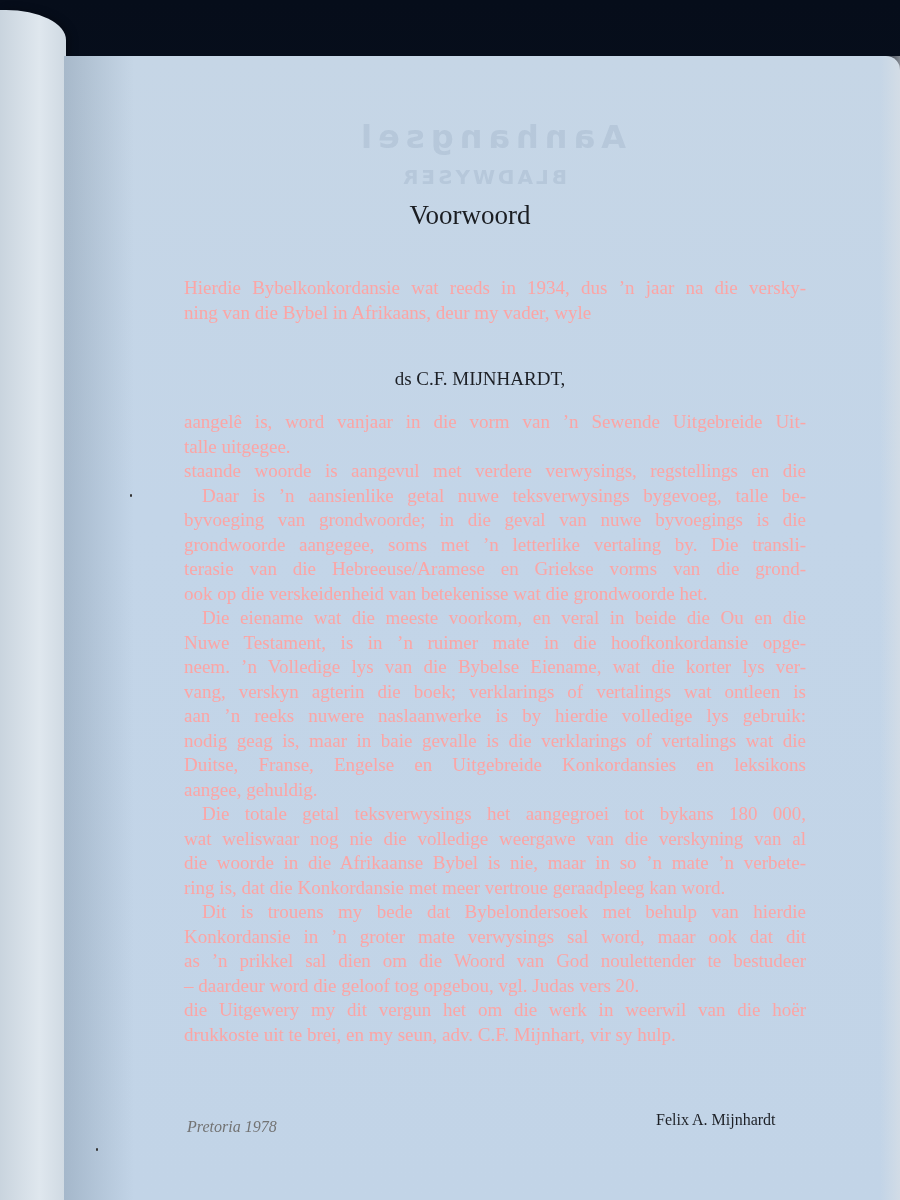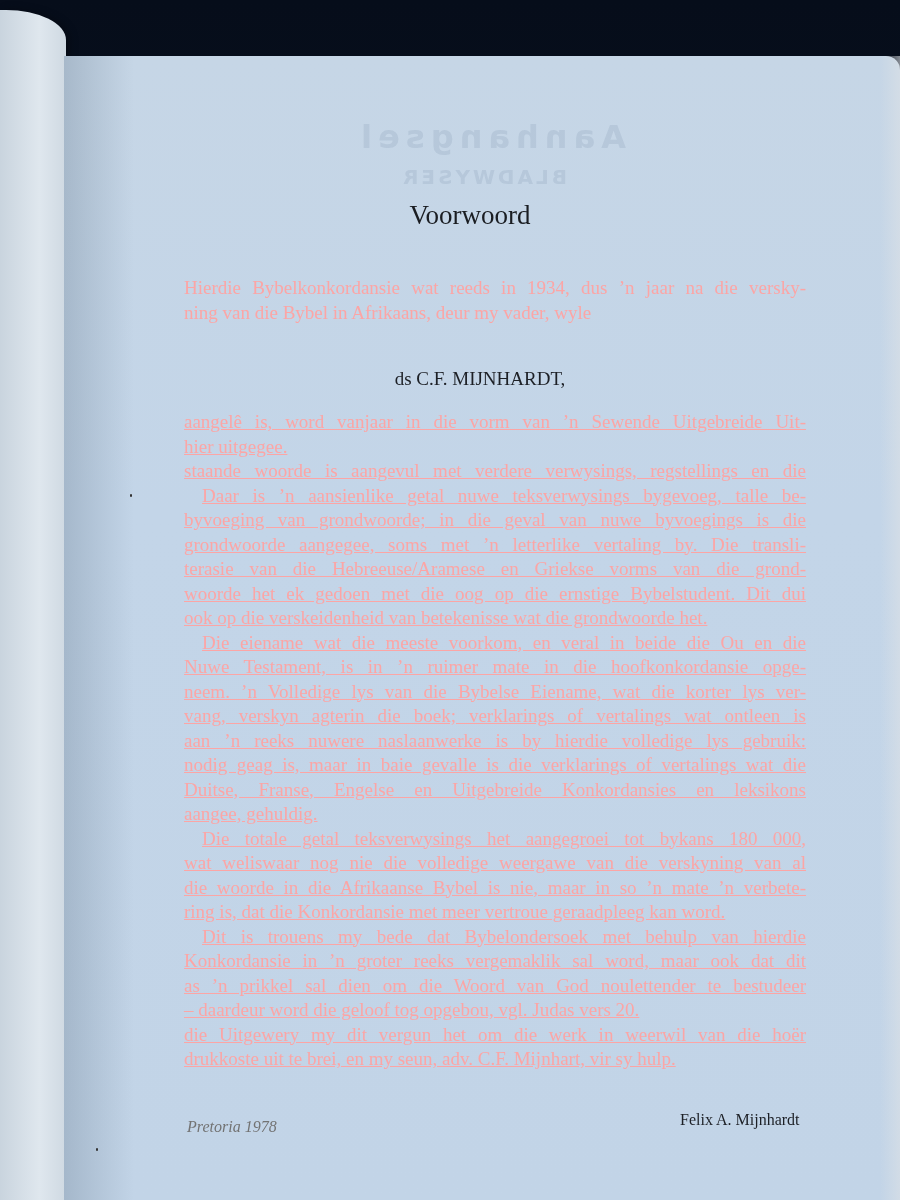--- a/index.html
+++ b/index.html
@@ -51,21 +51,21 @@
   .text .last { text-align-last:left; }
   .indent { padding-left:18px; }
   .centered {
     position:absolute; left:0; width:960px; top:368px; text-align:center;
     font-size:19px; color:#1d2026;
   }
   .place {
     position:absolute; left:187px; top:1118px; font-style:italic; font-size:16px; color:#737373;
   }
   .signature {
-    position:absolute; left:680px; top:1111px; font-size:16px; color:#1d2026;
+    position:absolute; left:656px; top:1111px; font-size:16px; color:#1d2026;
   }
   .speck { position:absolute; width:2px; height:3px; background:#333; border-radius:1px; }
 </style>
 </head>
 <body>
 
 <div class="backdrop"></div>
 <div class="left-page"></div>
 <div class="right-page"></div>
 <div class="gutter-shadow"></div>
@@ -76,44 +76,43 @@
 
 <div class="title">Voorwoord</div>
 
 <div class="text" style="top:276px;">
   <span class="line">Hierdie Bybelkonkordansie wat reeds in 1934, dus ’n jaar na die versky-</span>
   <span class="line last">ning van die Bybel in Afrikaans, deur my vader, wyle</span>
 </div>
 
 <div class="centered">ds C.F. MIJNHARDT,</div>
 
-<div class="text" style="top:410px;text-decoration:underline;">
+<div class="text" style="top:410px;">
   <span class="line">aangelê is, word vanjaar in die vorm van ’n Sewende Uitgebreide Uit-</span>
-  <span class="line last">hier uitgegee.</span>
+  <span class="line last">talle uitgegee.</span>
   <span class="line">staande woorde is aangevul met verdere verwysings, regstellings en die</span>
   <span class="line indent">Daar is ’n aansienlike getal nuwe teksverwysings bygevoeg, talle be-</span>
   <span class="line">byvoeging van grondwoorde; in die geval van nuwe byvoegings is die</span>
   <span class="line">grondwoorde aangegee, soms met ’n letterlike vertaling by. Die transli-</span>
   <span class="line">terasie van die Hebreeuse/Aramese en Griekse vorms van die grond-</span>
-  <span class="line">woorde het ek gedoen met die oog op die ernstige Bybelstudent. Dit dui</span>
   <span class="line last">ook op die verskeidenheid van betekenisse wat die grondwoorde het.</span>
   <span class="line indent">Die eiename wat die meeste voorkom, en veral in beide die Ou en die</span>
   <span class="line">Nuwe Testament, is in ’n ruimer mate in die hoofkonkordansie opge-</span>
   <span class="line">neem. ’n Volledige lys van die Bybelse Eiename, wat die korter lys ver-</span>
   <span class="line">vang, verskyn agterin die boek; verklarings of vertalings wat ontleen is</span>
   <span class="line">aan ’n reeks nuwere naslaanwerke is by hierdie volledige lys gebruik:</span>
   <span class="line">nodig geag is, maar in baie gevalle is die verklarings of vertalings wat die</span>
   <span class="line">Duitse, Franse, Engelse en Uitgebreide Konkordansies en leksikons</span>
   <span class="line last">aangee, gehuldig.</span>
   <span class="line indent">Die totale getal teksverwysings het aangegroei tot bykans 180 000,</span>
   <span class="line">wat weliswaar nog nie die volledige weergawe van die verskyning van al</span>
   <span class="line">die woorde in die Afrikaanse Bybel is nie, maar in so ’n mate ’n verbete-</span>
   <span class="line last">ring is, dat die Konkordansie met meer vertroue geraadpleeg kan word.</span>
   <span class="line indent">Dit is trouens my bede dat Bybelondersoek met behulp van hierdie</span>
-  <span class="line">Konkordansie in ’n groter reeks vergemaklik sal word, maar ook dat dit</span>
+  <span class="line">Konkordansie in ’n groter mate verwysings sal word, maar ook dat dit</span>
   <span class="line">as ’n prikkel sal dien om die Woord van God noulettender te bestudeer</span>
   <span class="line last">– daardeur word die geloof tog opgebou, vgl. Judas vers 20.</span>
   <span class="line">die Uitgewery my dit vergun het om die werk in weerwil van die hoër</span>
   <span class="line last">drukkoste uit te brei, en my seun, adv. C.F. Mijnhart, vir sy hulp.</span>
 </div>
 
 <div class="place">Pretoria 1978</div>
 <div class="signature">Felix A. Mijnhardt</div>
 
 <div class="speck" style="left:130px; top:494px;"></div>

